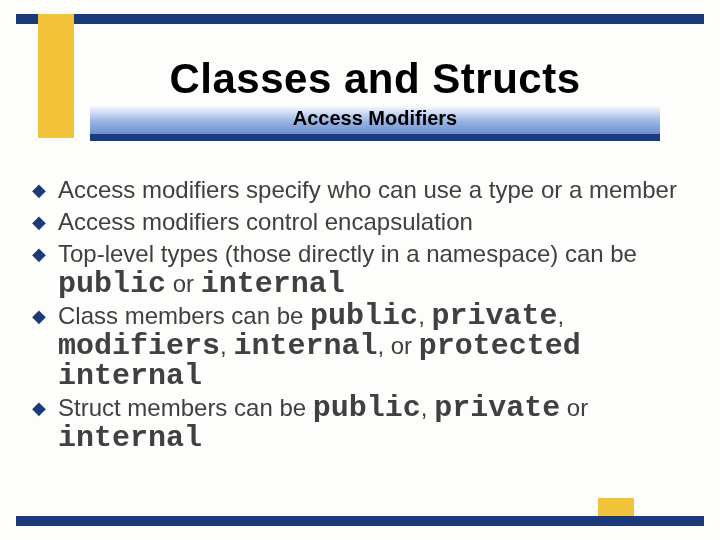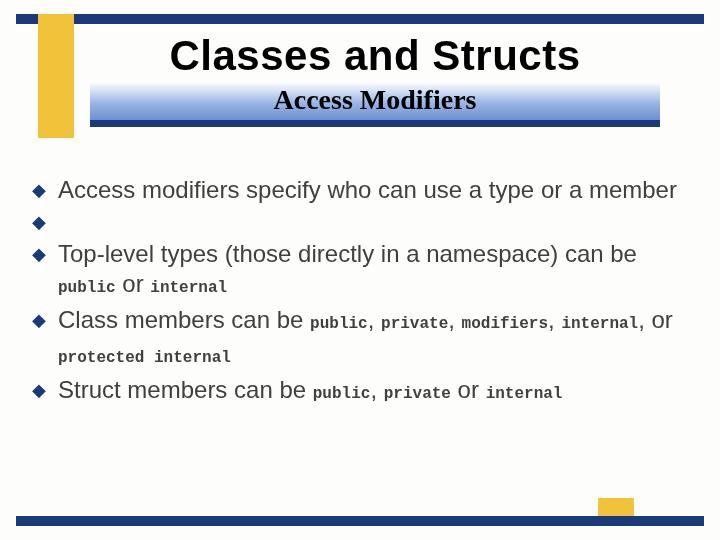--- a/index.html
+++ b/index.html
@@ -22,42 +22,41 @@
   .yellow-block-top {
     position: absolute;
     top: 14px;
     left: 38px;
     width: 36px;
     height: 124px;
     background: #f2c23a;
   }
   .title-wrap {
     position: absolute;
-    top: 32px;
+    top: 55px;
     left: 90px;
     right: 60px;
     text-align: center;
   }
   .title {
     font-size: 42px;
     font-weight: bold;
     color: #000;
     letter-spacing: 0.5px;
   }
   .subtitle-band {
     margin-top: 2px;
     background: linear-gradient(to bottom, #fff 0%, #9ab6e6 55%, #6e8fcf 100%);
     border-bottom: 7px solid #1b3a7a;
     padding: 2px 0 4px 0;
   }
   .subtitle {
-    font-size: 28px;
+    font-size: 20px;
     font-weight: bold;
     color: #000;
-    font-family: Liberation Serif, serif;
   }
   .content {
     position: absolute;
     top: 175px;
     left: 30px;
     right: 40px;
   }
   .bullet-row {
     display: flex;
     align-items: flex-start;
@@ -72,21 +71,21 @@
     text-align: center;
     margin-right: 10px;
   }
   .bullet-text {
     font-size: 24px;
     color: #404040;
     line-height: 30px;
   }
   .bullet-text code {
     font-family: "Courier New", Courier, monospace;
-    font-size: 16px;
+    font-size: 30px;
     font-weight: bold;
   }
   .bottom-bar {
     position: absolute;
     bottom: 14px;
     left: 16px;
     right: 16px;
     height: 10px;
     background: #1b3a7a;
   }
@@ -112,20 +111,21 @@
   </div>
 </div>
 
 <div class="content">
   <div class="bullet-row">
     <div class="bullet-icon">◆</div>
     <div class="bullet-text">Access modifiers specify who can use a type or a member</div>
   </div>
   <div class="bullet-row">
     <div class="bullet-icon">◆</div>
+    <div class="bullet-text">Access modifiers control encapsulation</div>
   </div>
   <div class="bullet-row">
     <div class="bullet-icon">◆</div>
     <div class="bullet-text">Top-level types (those directly in a namespace) can be <code>public</code> or <code>internal</code></div>
   </div>
   <div class="bullet-row">
     <div class="bullet-icon">◆</div>
     <div class="bullet-text">Class members can be <code>public</code>, <code>private</code>, <code>modifiers</code>, <code>internal</code>, or <code>protected internal</code></div>
   </div>
   <div class="bullet-row">

